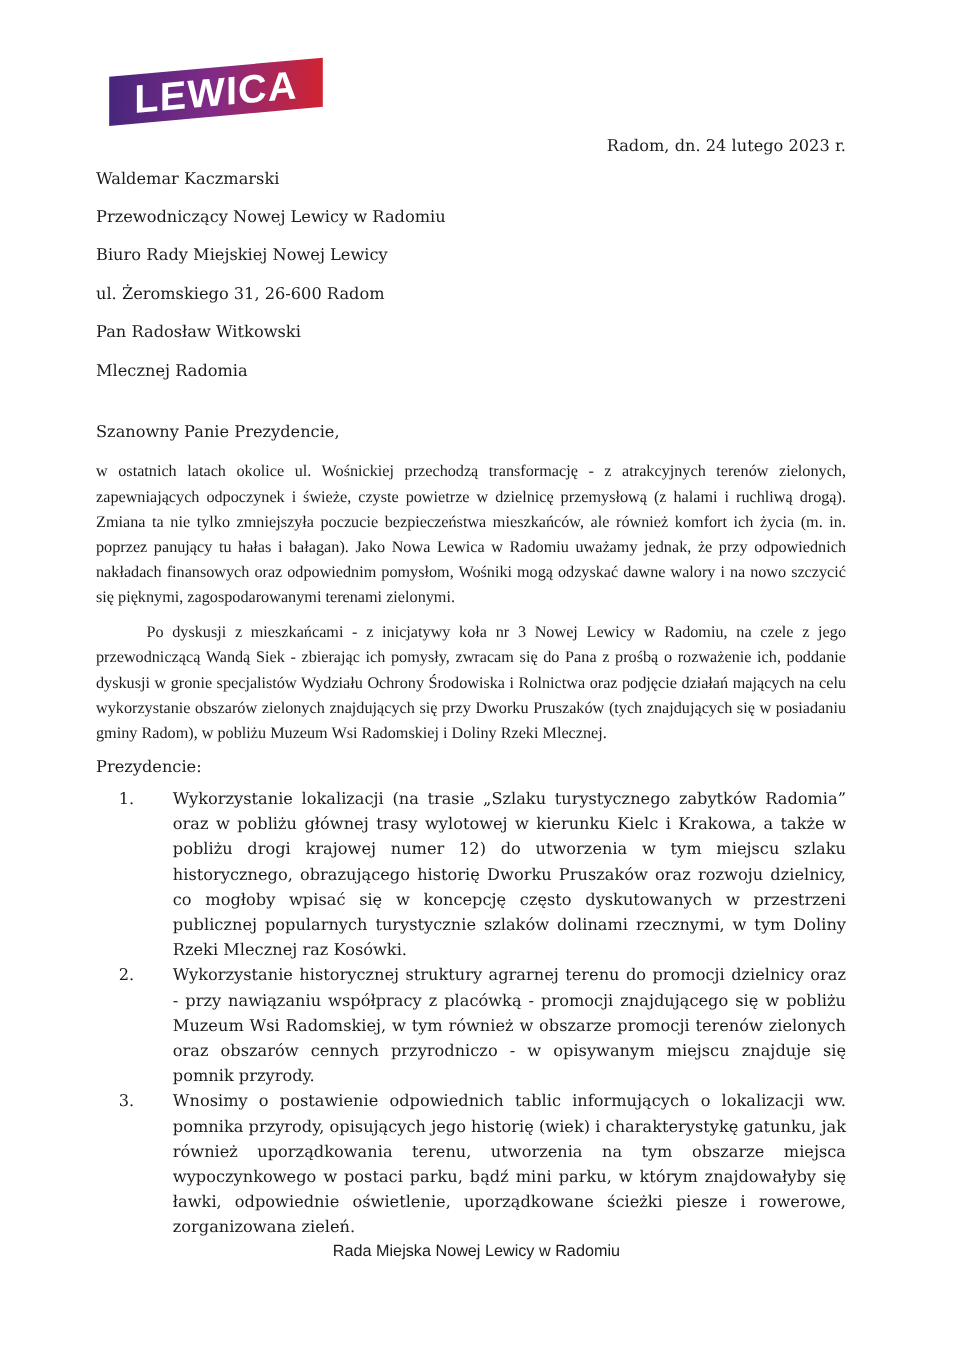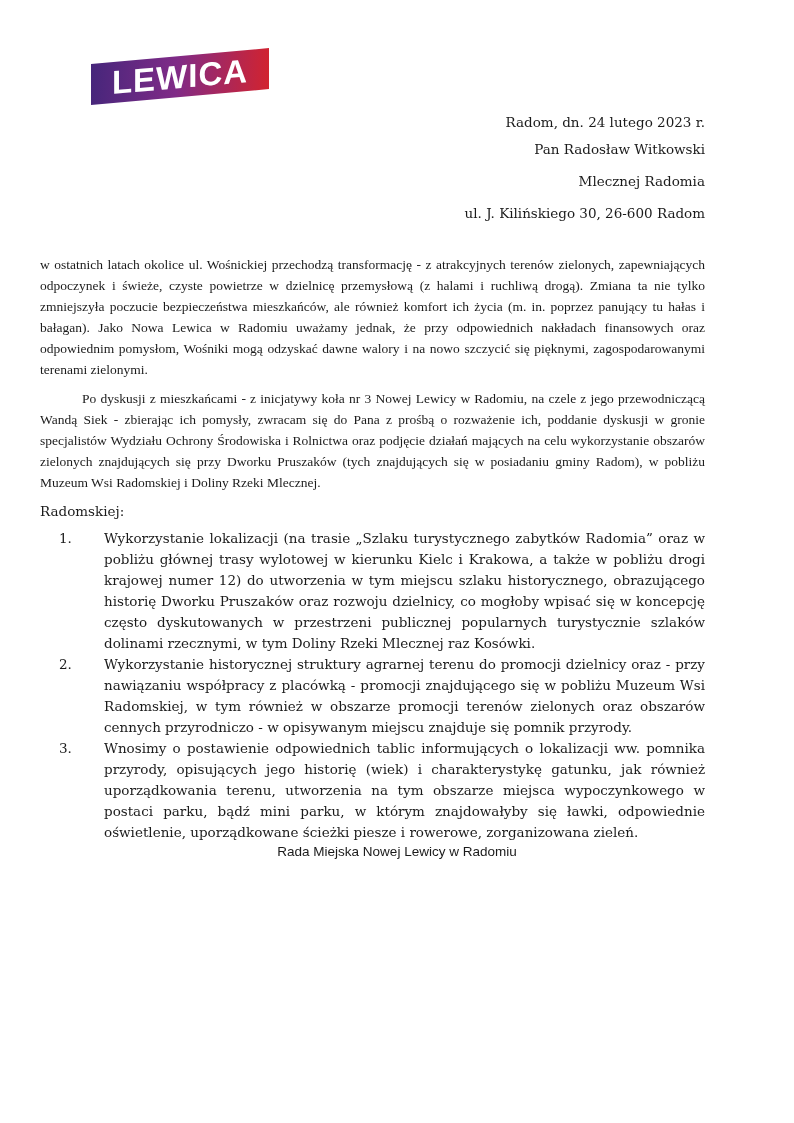--- a/index.html
+++ b/index.html
@@ -32,32 +32,32 @@
   .logo-text {
     font-family: "Liberation Sans", sans-serif;
     font-weight: bold;
     font-size: 33px;
     line-height: 1;
     letter-spacing: 1px;
     color: #ffffff;
   }
   
   .content {
-    padding: 112px 89px 0 40px;
+    padding: 112px 89px 0 80px;
     font-size: 13.5px;
     line-height: 21px;
   }
   .content p { margin: 0; }
   .date-line {
     text-align: right;
     margin: 0 0 6px 0 !important;
   }
   .sender-block { margin-bottom: 4px; }
   .sender-block p { margin: 0 0 11px 0; }
-  .recipient-block { text-align: right; margin-bottom: 30px; }
+  .recipient-block { margin-bottom: 30px; }
   .recipient-block p { margin: 0 0 11px 0; }
   .salutation { margin: 0 0 11px 0 !important; }
   .para {
     text-align: justify;
     margin: 0 0 8px 0 !important;
     font-family: Liberation Serif, serif;
   }
   .para.first-indent { text-indent: 42px; }
   .proposals-intro { margin: 0 0 6px 0 !important; }
   .olist { }
@@ -88,33 +88,39 @@
 <div class="page">
 
   <div class="logo" id="logo-banner" style="background: linear-gradient(93deg, rgb(70, 38, 123) 0%, rgb(128, 43, 135) 48%, rgb(210, 35, 47) 100%);">
     <span class="logo-text" style="color: rgb(255, 255, 255);">LEWICA</span>
   </div>
 
   <div class="content">
 
     <p class="date-line">Radom, dn. 24 lutego 2023 r.</p>
 
+    <div class="sender-block">
+      <p>Waldemar Kaczmarski</p>
+      <p>Przewodniczący Nowej Lewicy w Radomiu</p>
+      <p>Biuro Rady Miejskiej Nowej Lewicy</p>
+      <p>ul. Żeromskiego 31, 26-600 Radom</p>
+    </div>
 
     <div class="recipient-block">
       <p>Pan Radosław Witkowski</p>
       <p>Mlecznej Radomia</p>
-      <p>ul. J. Kilińskiego 30, 26-600 Radom</p>
     </div>
 
+    <p class="salutation">Szanowny Panie Prezydencie,</p>
 
     <p class="para">w ostatnich latach okolice ul. Wośnickiej przechodzą transformację - z atrakcyjnych terenów zielonych, zapewniających odpoczynek i świeże, czyste powietrze w dzielnicę przemysłową (z halami i ruchliwą drogą). Zmiana ta nie tylko zmniejszyła poczucie bezpieczeństwa mieszkańców, ale również komfort ich życia (m. in. poprzez panujący tu hałas i bałagan). Jako Nowa Lewica w Radomiu uważamy jednak, że przy odpowiednich nakładach finansowych oraz odpowiednim pomysłom, Wośniki mogą odzyskać dawne walory i na nowo szczycić się pięknymi, zagospodarowanymi terenami zielonymi.</p>
 
     <p class="para first-indent">Po dyskusji z mieszkańcami - z inicjatywy koła nr 3 Nowej Lewicy w Radomiu, na czele z jego przewodniczącą Wandą Siek - zbierając ich pomysły, zwracam się do Pana z prośbą o rozważenie ich, poddanie dyskusji w gronie specjalistów Wydziału Ochrony Środowiska i Rolnictwa oraz podjęcie działań mających na celu wykorzystanie obszarów zielonych znajdujących się przy Dworku Pruszaków (tych znajdujących się w posiadaniu gminy Radom), w pobliżu Muzeum Wsi Radomskiej i Doliny Rzeki Mlecznej.</p>
 
-    <p class="proposals-intro">Radomskiej:</p>
+    <p class="proposals-intro">Prezydencie:</p>
 
     <div class="olist">
       <div class="oli">
         <span class="oli-num">1.</span>
         <span class="oli-text">Wykorzystanie lokalizacji (na trasie „Szlaku turystycznego zabytków Radomia” oraz w pobliżu głównej trasy wylotowej w kierunku Kielc i Krakowa, a także w pobliżu drogi krajowej numer 12) do utworzenia w tym miejscu szlaku historycznego, obrazującego historię Dworku Pruszaków oraz rozwoju dzielnicy, co mogłoby wpisać się w koncepcję często dyskutowanych w przestrzeni publicznej popularnych turystycznie szlaków dolinami rzecznymi, w tym Doliny Rzeki Mlecznej raz Kosówki.</span>
       </div>
       <div class="oli">
         <span class="oli-num">2.</span>
         <span class="oli-text">Wykorzystanie historycznej struktury agrarnej terenu do promocji dzielnicy oraz - przy nawiązaniu współpracy z placówką - promocji znajdującego się w pobliżu Muzeum Wsi Radomskiej, w tym również w obszarze promocji terenów zielonych oraz obszarów cennych przyrodniczo - w opisywanym miejscu znajduje się pomnik przyrody.</span>
       </div>

